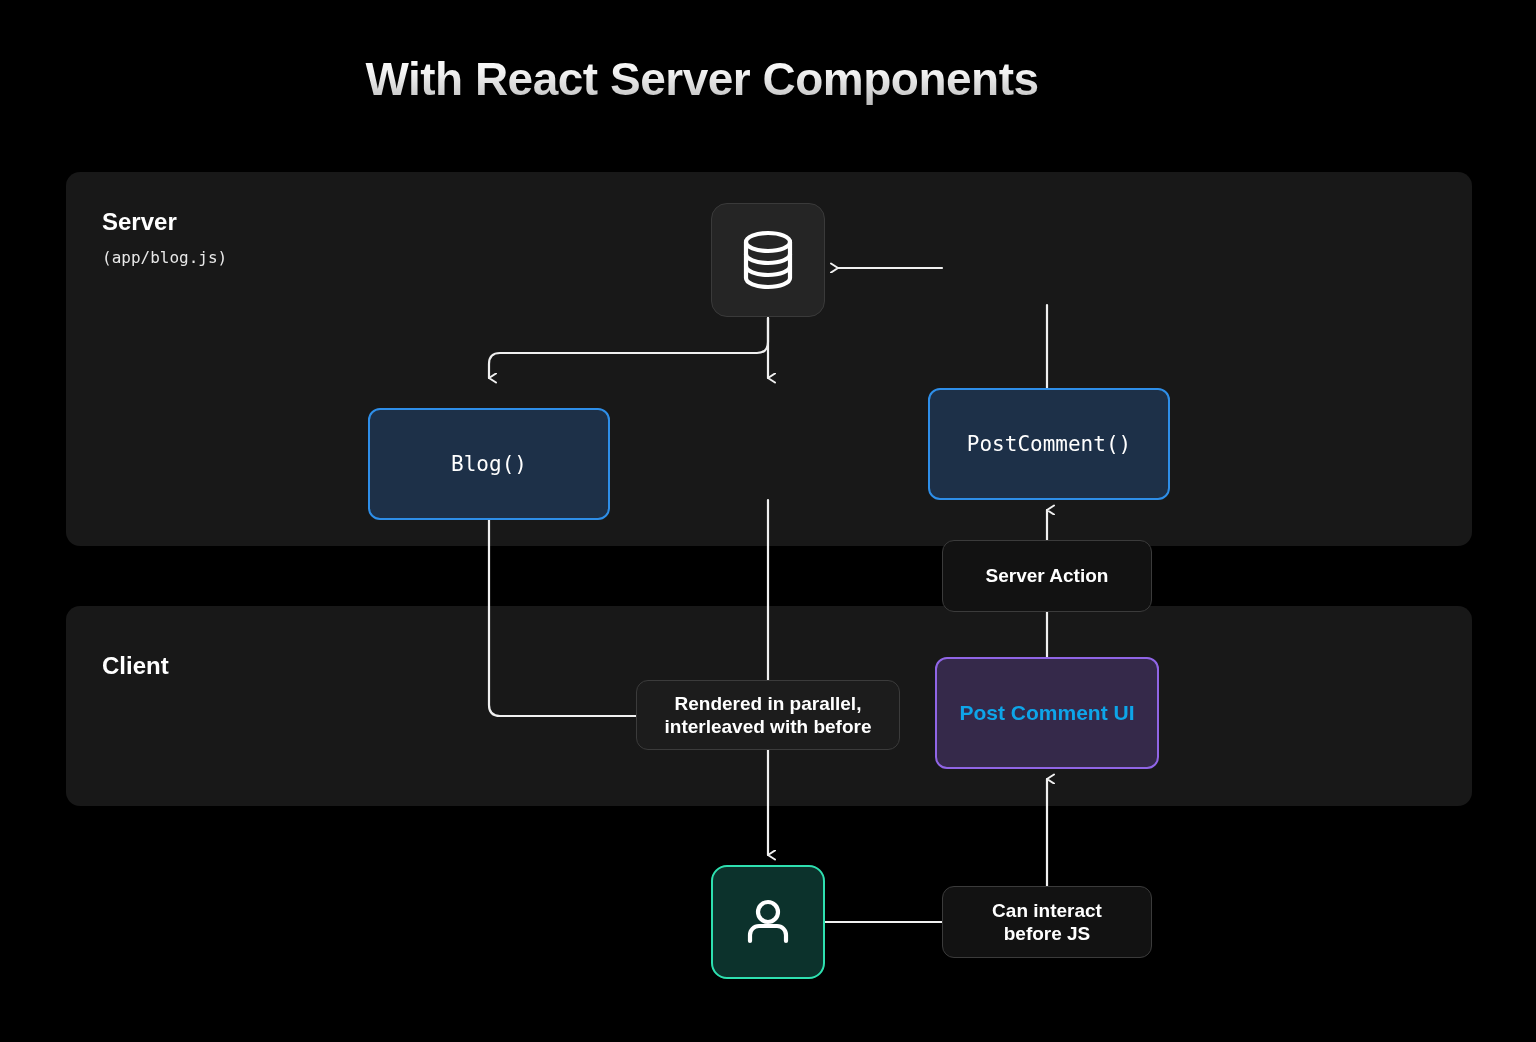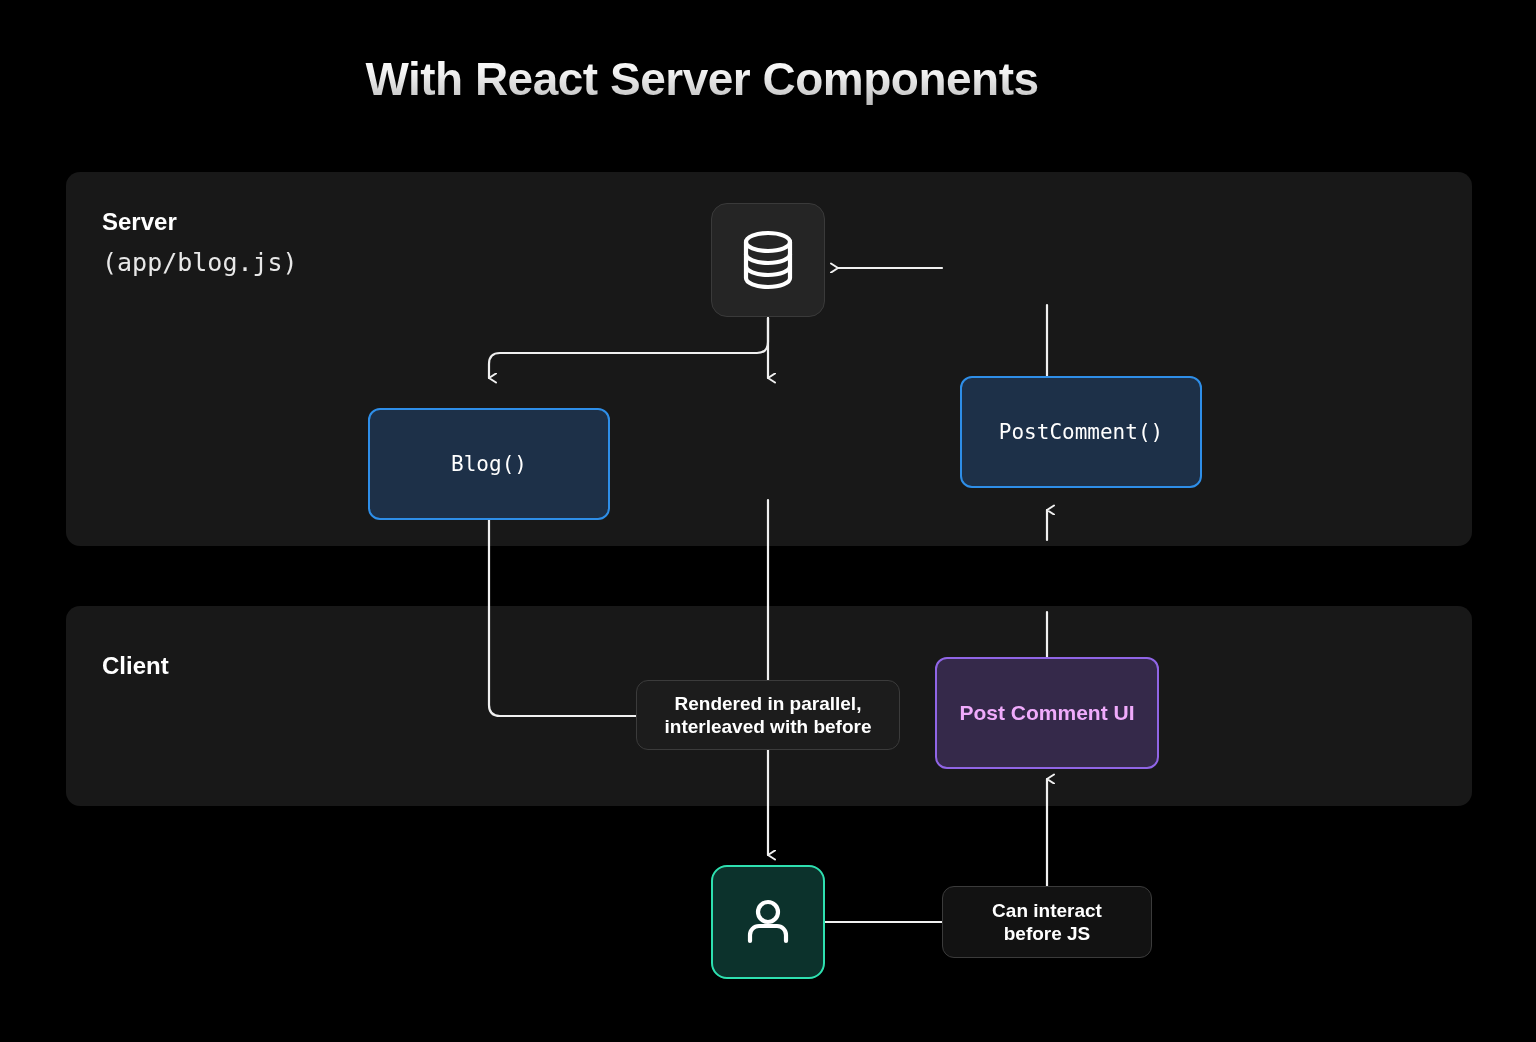--- a/index.html
+++ b/index.html
@@ -50,21 +50,21 @@
     font-size: 24px;
     font-weight: bold;
   }
   #panel-server .panel-title { top: 36px; }
   #panel-client .panel-title { top: 46px; }
   .panel-sub {
     position: absolute;
     left: 36px;
     top: 76px;
     color: #e8e8e8;
-    font-size: 25px;
+    font-size: 16px;
     font-family: "DejaVu Sans Mono", monospace;
   }
 
   
   #edges {
     position: absolute;
     left: 0; top: 0;
     width: 1536px; height: 1042px;
     pointer-events: none;
   }
@@ -94,21 +94,21 @@
     color: #ffffff;
     font-family: "DejaVu Sans Mono", monospace;
     font-size: 21px;
   }
   .node-purple {
     width: 224px;
     height: 112px;
     background: #35294a;
     border: 2px solid #9065e6;
     border-radius: 12px;
-    color: #f0abfc;
+    color: #0ea5e9;
     font-size: 21px;
     font-weight: bold;
   }
   .node-teal {
     width: 114px;
     height: 114px;
     background: #0c322c;
     border: 2px solid #2ee0b0;
     border-radius: 16px;
   }
@@ -126,21 +126,21 @@
     font-size: 19px;
     font-weight: bold;
     line-height: 1.22;
   }
   .note-dark { background: #121212; }
 
   
   #node-db        { left: 711px; top: 203px; }
   #node-blog      { left: 368px; top: 408px; }
   #node-comments  { left: 648px; top: 388px; }
-  #node-postcomment { left: 928px; top: 376px; margin-left: 32px; }
+  #node-postcomment { left: 928px; top: 388px; }
   #node-postcommentui { left: 935px; top: 657px; }
   #node-user      { left: 711px; top: 865px; }
 
   
   #note-refresh   { left: 942px; top: 231px; width: 210px; height: 74px; }
   #note-action    { left: 942px; top: 540px; width: 210px; height: 72px; }
   #note-parallel  { left: 636px; top: 680px; width: 264px; height: 70px; }
   #note-interact  { left: 942px; top: 886px; width: 210px; height: 72px; }
 </style>
 </head>
@@ -210,20 +210,23 @@
   <div class="node node-code" id="node-blog">
     <span>Blog()</span>
   </div>
 
 
   <div class="node node-code" id="node-postcomment">
     <span>PostComment()</span>
   </div>
 
 
+  <div class="note note-dark" id="note-action">
+    <span>Server Action</span>
+  </div>
 
   <div class="note" id="note-parallel">
     <div>
       <div>Rendered in parallel,</div>
       <div>interleaved with before</div>
     </div>
   </div>
 
   <div class="node node-purple" id="node-postcommentui">
     <span>Post Comment UI</span>

